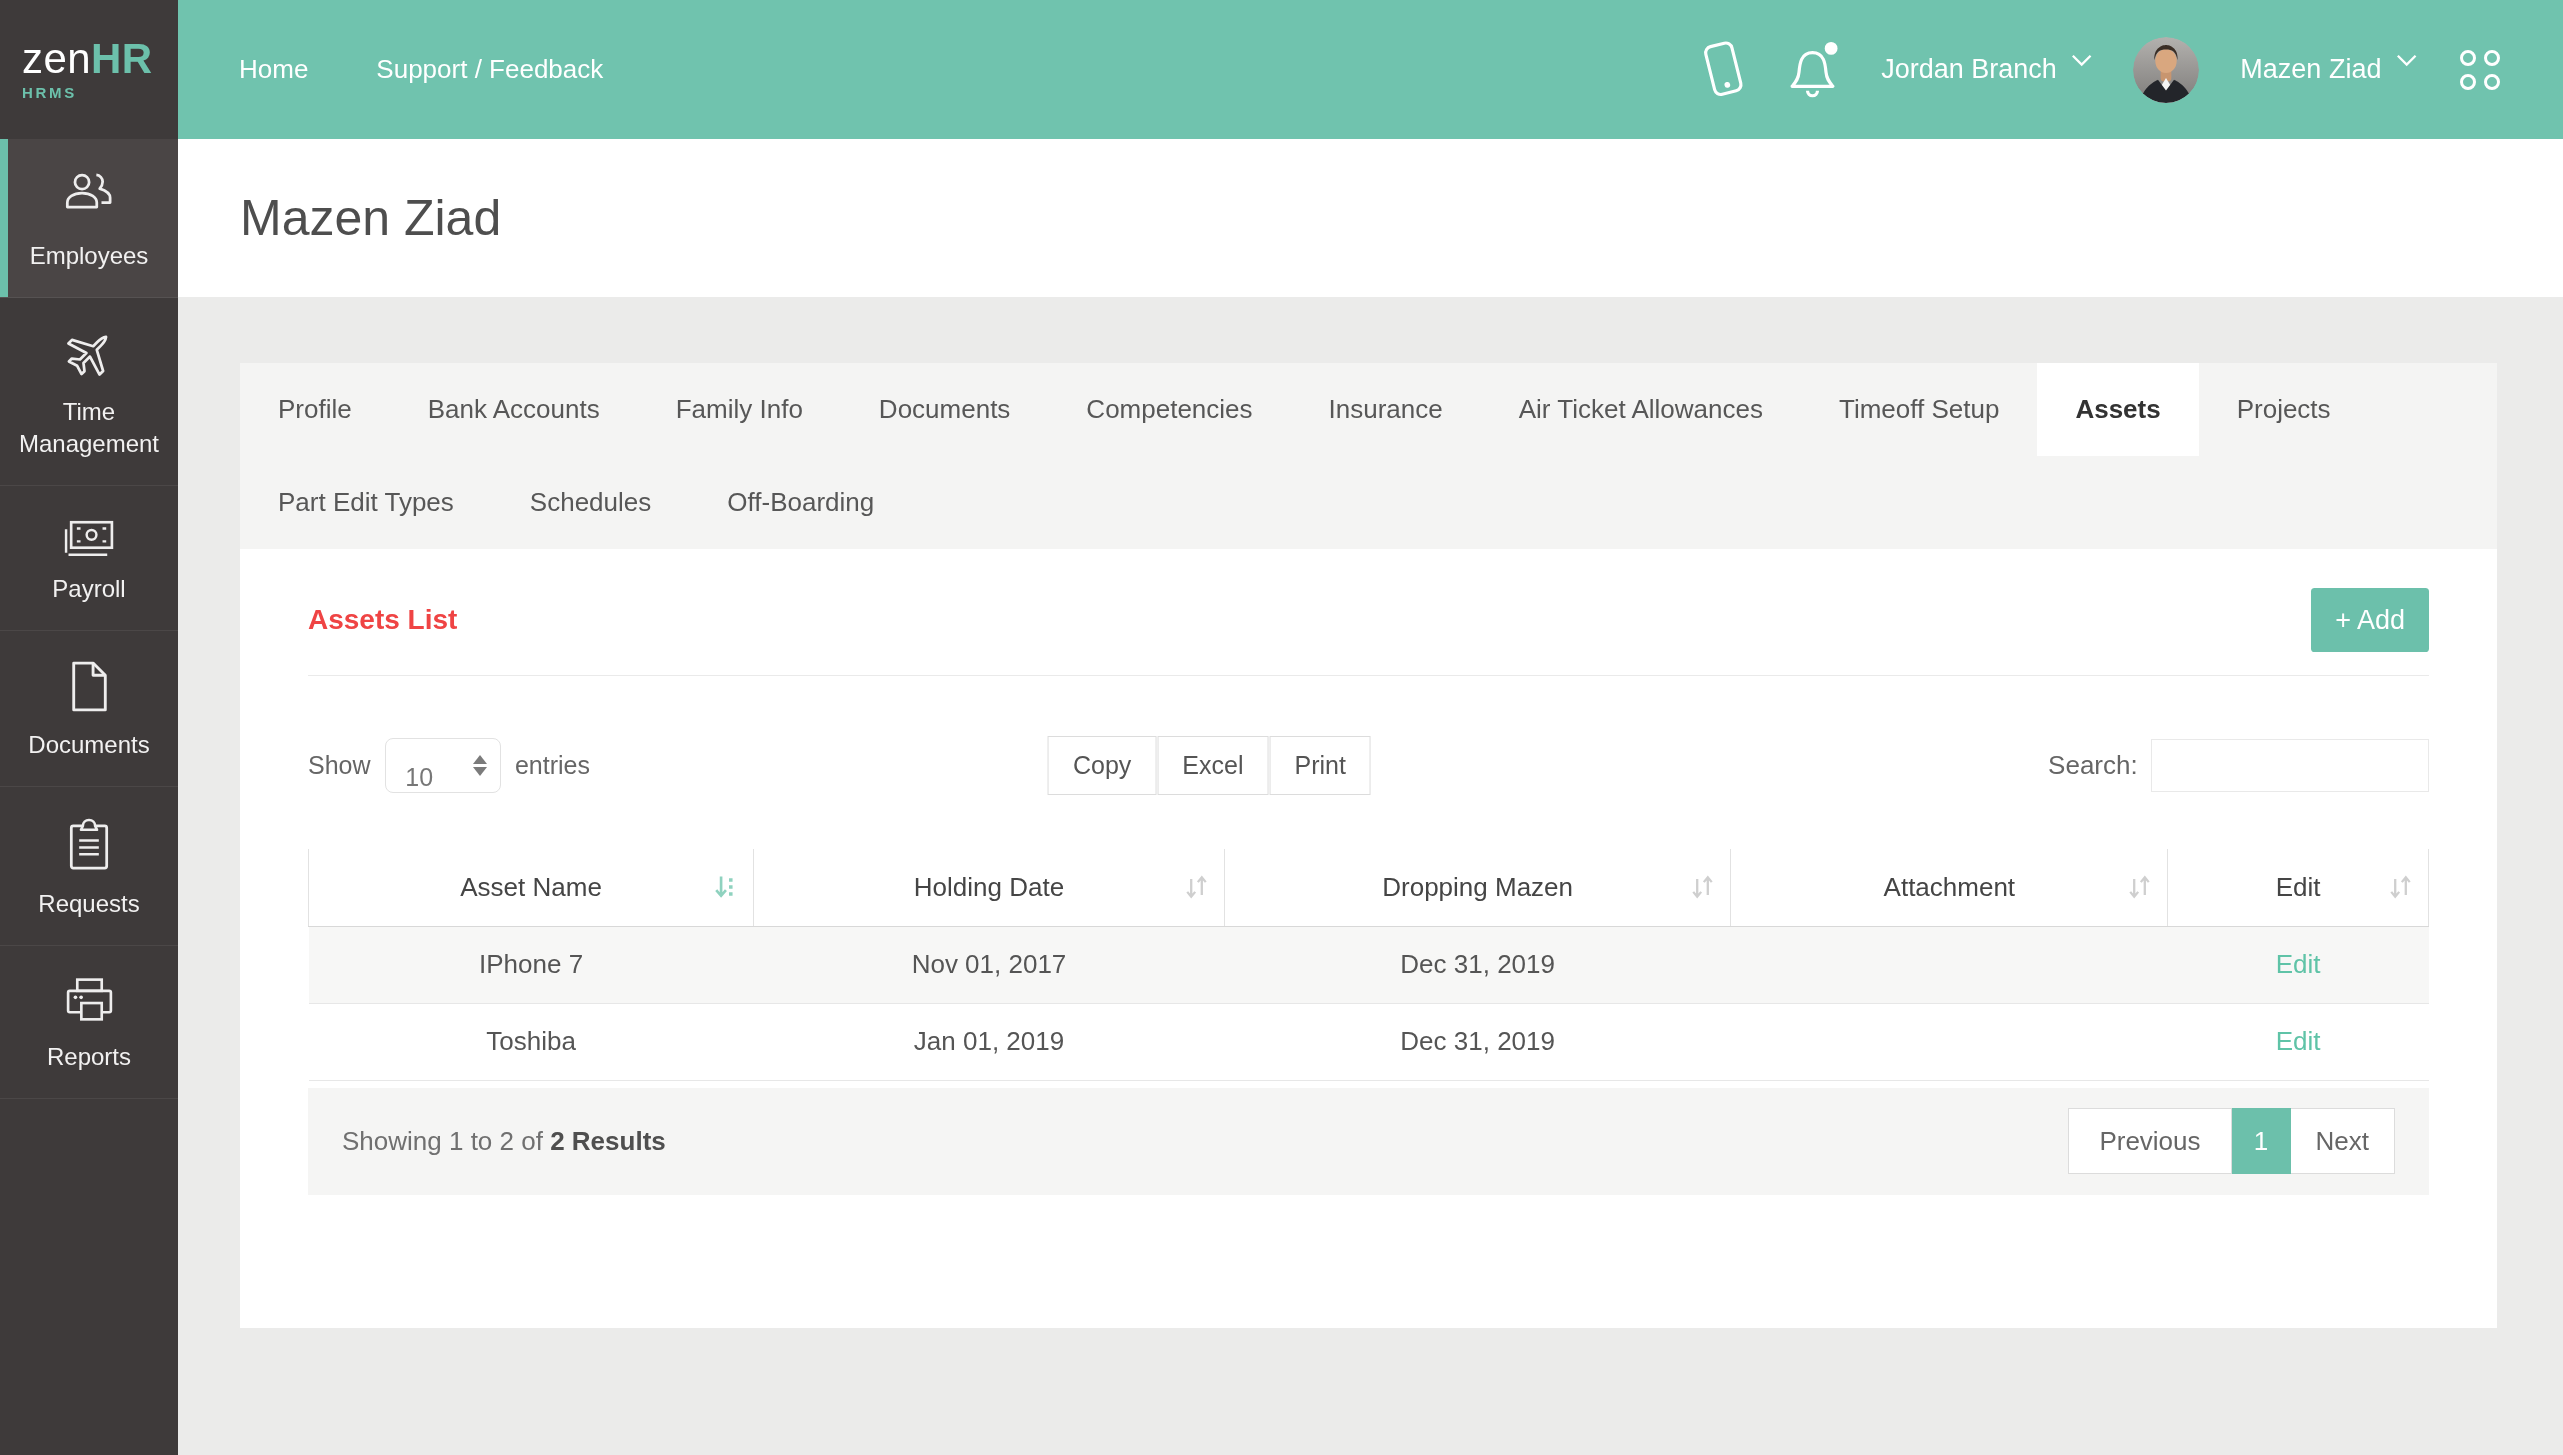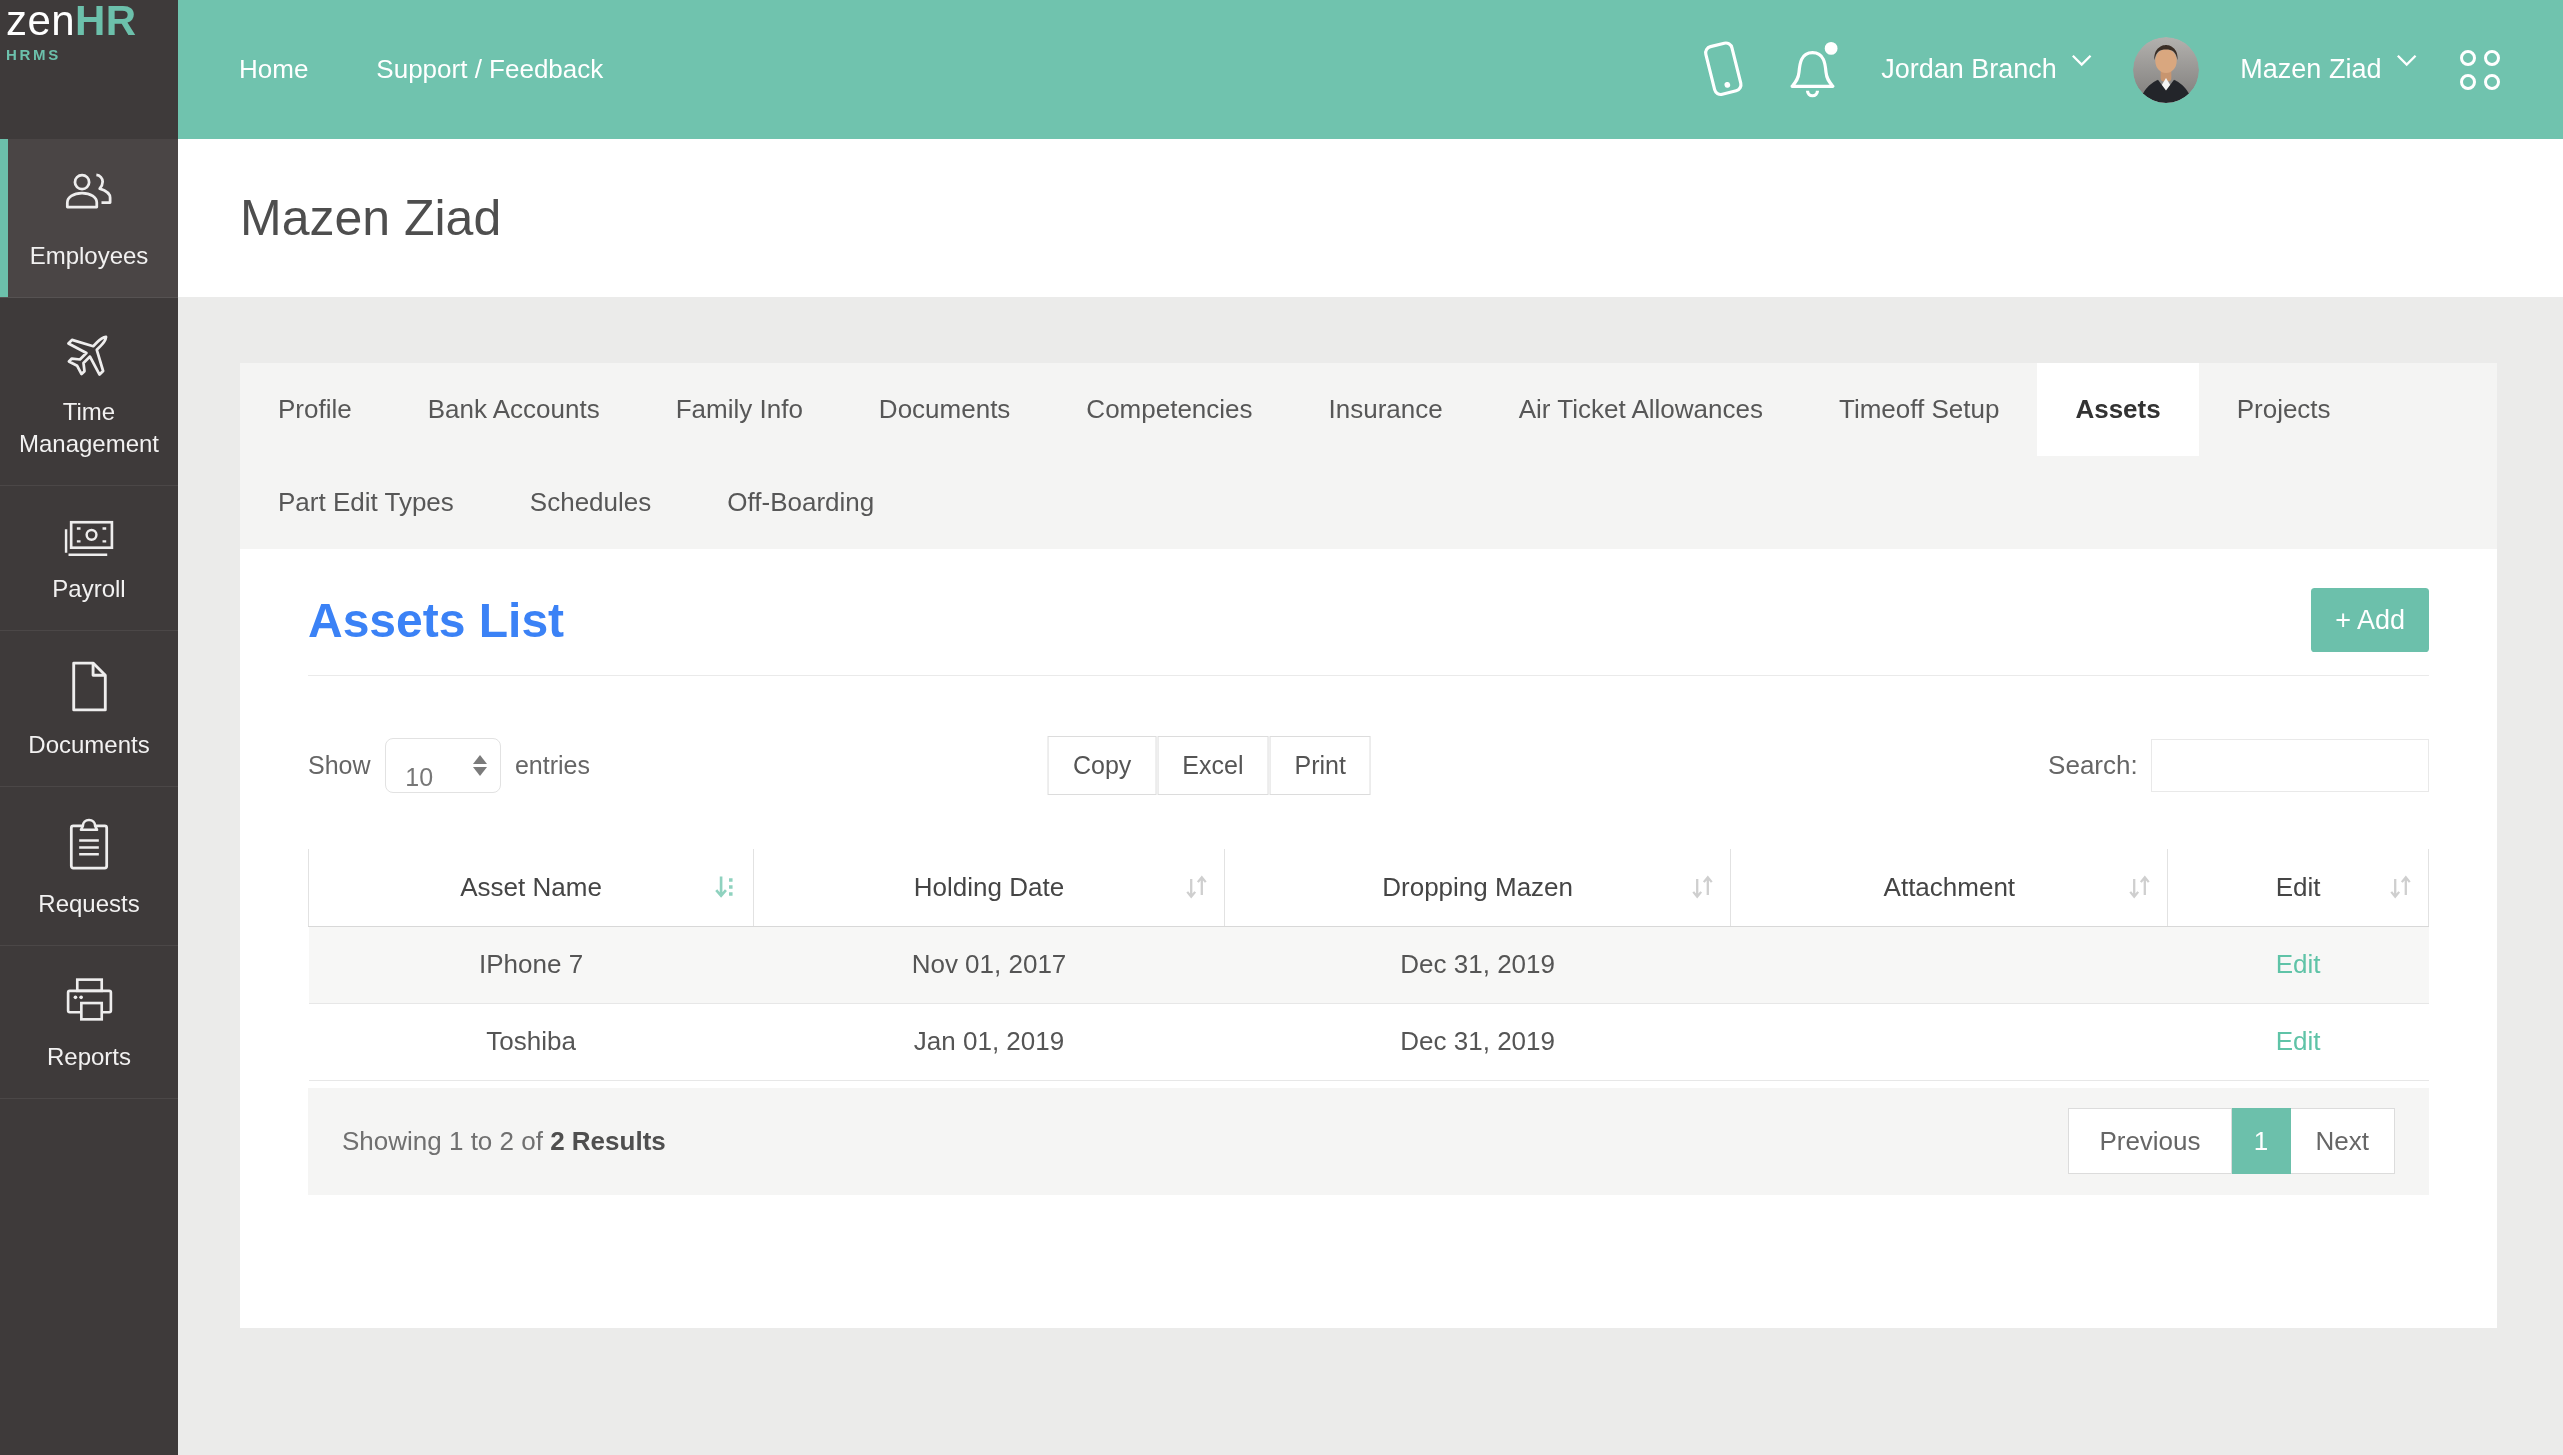--- a/index.html
+++ b/index.html
@@ -2,21 +2,21 @@
 <html style="font-size:14.2px"><head>
 <meta charset="utf-8">
 <style>
   * { margin:0; padding:0; box-sizing:border-box; }
   html,body { width:2563px; height:1456px; overflow:hidden;
     font-family:"Liberation Sans","DejaVu Sans",sans-serif; background:#ebebea; }
 
   
   .topbar { position:absolute; top:0; left:0; width:2563px; height:139px; display:flex; z-index:10; }
   .logo-block { width:178px; height:139px; background:#3e3a3a; display:flex; flex-direction:column;
-    padding-left:6px; cursor:pointer; }
+    justify-content:center; padding-left:22px; cursor:pointer; }
   .logo-line { font-size:42px; letter-spacing:0.4px; line-height:41px; }
   .logo-zen { color:#ffffff; font-weight:500; }
   .logo-hr { color:#6cc0ab; font-weight:700; }
   .logo-sub { color:#6cc0ab; font-size:15px; font-weight:700; letter-spacing:2.7px; margin-top:5.3px; }
   .topnav { flex:1; background:#70c3ae; display:flex; align-items:center; padding:0 61px; }
   .nav-link { color:#ffffff; font-size:26px; margin-right:68px; cursor:pointer; text-decoration:none; }
   .topnav-right { margin-left:auto; display:flex; align-items:center; gap:41px; }
   .icon-btn { display:flex; align-items:center; cursor:pointer; }
   .selector { display:flex; gap:14.2px; color:#fff; font-size:27px; cursor:pointer; }
   .avatar { width:66px; height:66px; border-radius:50%; overflow:hidden; flex:0 0 auto; cursor:pointer; }
@@ -39,21 +39,21 @@
 
   
   .tabs { background:#f4f4f3; }
   .tabs-row { display:flex; height:93px; }
   .tab { display:flex; align-items:center; height:100%; padding:0 38px; font-size:26px; color:#575757; cursor:pointer; }
   .tab.active { background:#ffffff; font-weight:700; color:#333; }
 
   
   .card-body { background:#ffffff; padding:0 68px 133px; }
   .section-head { display:flex; align-items:center; justify-content:space-between; padding-top:39px; }
-  .section-title { font-size:48px; font-weight:700; color:#3b82f6; }
+  .section-title { font-size:28px; font-weight:700; color:#ef4444; }
   .add-btn { background:#6cc0ab; color:#fff; border:none; font-size:27px; height:64px; padding:0 24px;
     border-radius:3.6px; cursor:pointer; font-family:inherit; }
   .rule { border:none; border-top:1.8px solid #eaeaea; margin-top:23px; }
 
   
   .controls { position:relative; margin-top:59px; height:61px; display:flex; align-items:center; }
   .show-entries { display:flex; align-items:center; gap:14.2px; color:#666; font-size:25px; }
   .select-box { position:relative; width:116px; height:55px; border:1.8px solid #e2e2e2; border-radius:8px;
     background:#fff; display:flex; align-items:flex-end; padding-left:19.6px; font-size:25px; color:#777; cursor:pointer; }
   .select-arrows { position:absolute; right:12.5px; top:0; bottom:0; display:flex; flex-direction:column;

